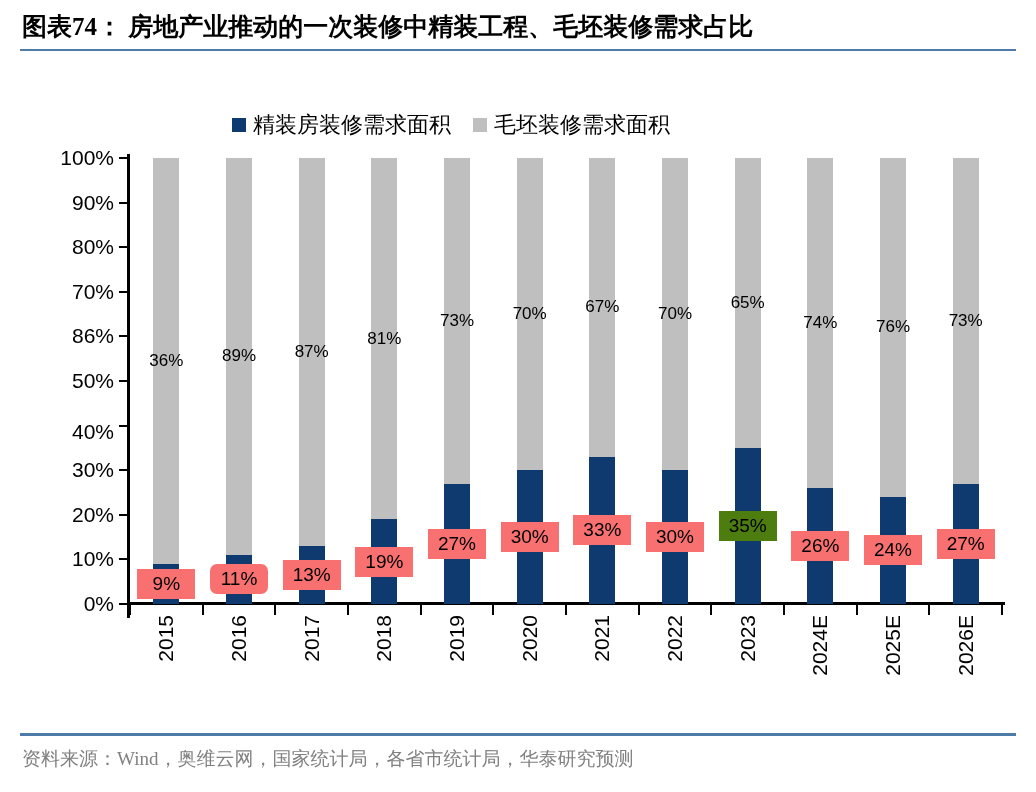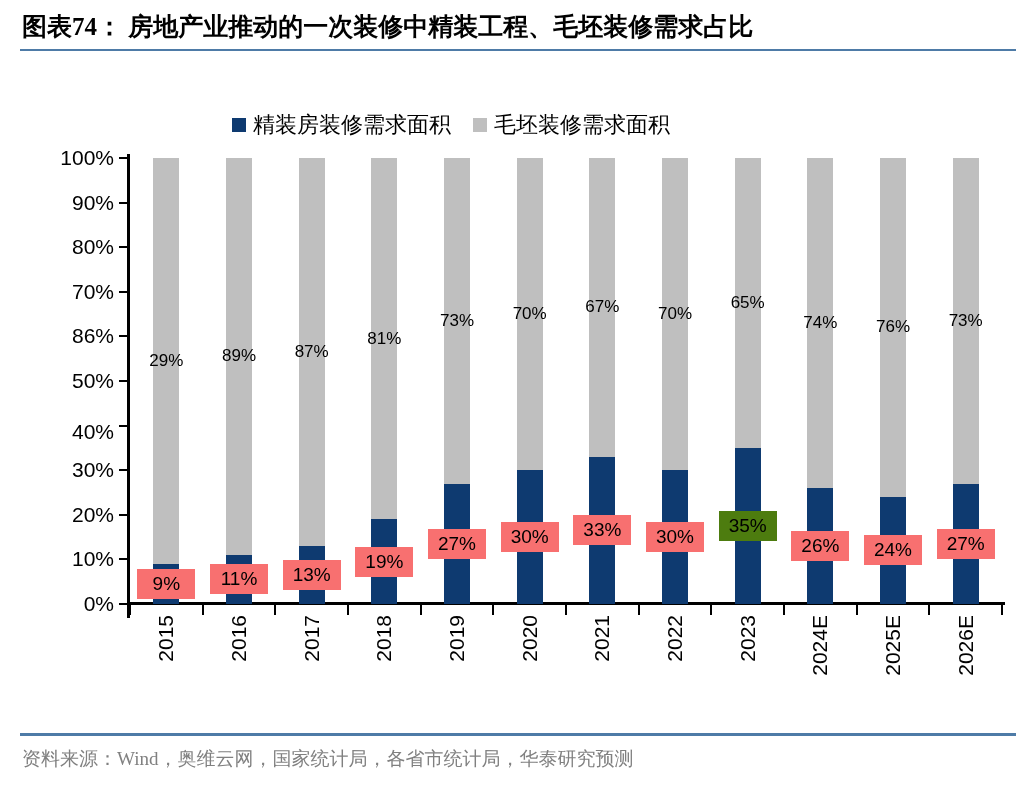--- a/index.html
+++ b/index.html
@@ -169,27 +169,27 @@
       <div class="x-tick" style="left: 492.333px; top: 605px;"></div>
       <div class="x-tick" style="left: 565px; top: 605px;"></div>
       <div class="x-tick" style="left: 637.667px; top: 605px;"></div>
       <div class="x-tick" style="left: 710.333px; top: 605px;"></div>
       <div class="x-tick" style="left: 783px; top: 605px;"></div>
       <div class="x-tick" style="left: 855.667px; top: 605px;"></div>
       <div class="x-tick" style="left: 928.333px; top: 605px;"></div>
       <div class="x-tick" style="left: 1001px; top: 605px;"></div>
       <div class="bar" style="left: 153.333px; top: 158px; width: 26px; height: 405.86px; background: rgb(191, 191, 191);"></div>
       <div class="bar" style="left: 153.333px; top: 563.86px; width: 26px; height: 40.14px; background: rgb(14, 58, 112);"></div>
-      <div class="outer-label" style="left: 124.333px; top: 349.93px;">29%</div>
+      <div class="outer-label" style="left: 124.333px; top: 349.93px;">36%</div>
       <div class="inner-label-box" style="left: 137.333px; top: 568.93px; background: rgb(248, 112, 112);">9%</div>
       <div class="x-tick-label" style="left: 111.333px; top: 658px;">2015</div>
       <div class="bar" style="left: 226px; top: 158px; width: 26px; height: 396.94px; background: rgb(191, 191, 191);"></div>
       <div class="bar" style="left: 226px; top: 554.94px; width: 26px; height: 49.06px; background: rgb(14, 58, 112);"></div>
       <div class="outer-label" style="left: 197px; top: 345.47px;">89%</div>
-      <div class="inner-label-box" style="left: 210px; top: 564.47px; background: rgb(248, 112, 112);">11%</div>
+      <div class="inner-label-box" style="left: 210px; top: 564.47px; background: rgb(248, 112, 112); border-radius: 7px;">11%</div>
       <div class="x-tick-label" style="left: 184px; top: 658px;">2016</div>
       <div class="bar" style="left: 298.667px; top: 158px; width: 26px; height: 388.02px; background: rgb(191, 191, 191);"></div>
       <div class="bar" style="left: 298.667px; top: 546.02px; width: 26px; height: 57.98px; background: rgb(14, 58, 112);"></div>
       <div class="outer-label" style="left: 269.667px; top: 341.01px;">87%</div>
       <div class="inner-label-box" style="left: 282.667px; top: 560.01px; background: rgb(248, 112, 112);">13%</div>
       <div class="x-tick-label" style="left: 256.667px; top: 658px;">2017</div>
       <div class="bar" style="left: 371.333px; top: 158px; width: 26px; height: 361.26px; background: rgb(191, 191, 191);"></div>
       <div class="bar" style="left: 371.333px; top: 519.26px; width: 26px; height: 84.74px; background: rgb(14, 58, 112);"></div>
       <div class="outer-label" style="left: 342.333px; top: 327.63px;">81%</div>
       <div class="inner-label-box" style="left: 355.333px; top: 546.63px; background: rgb(248, 112, 112);">19%</div>

